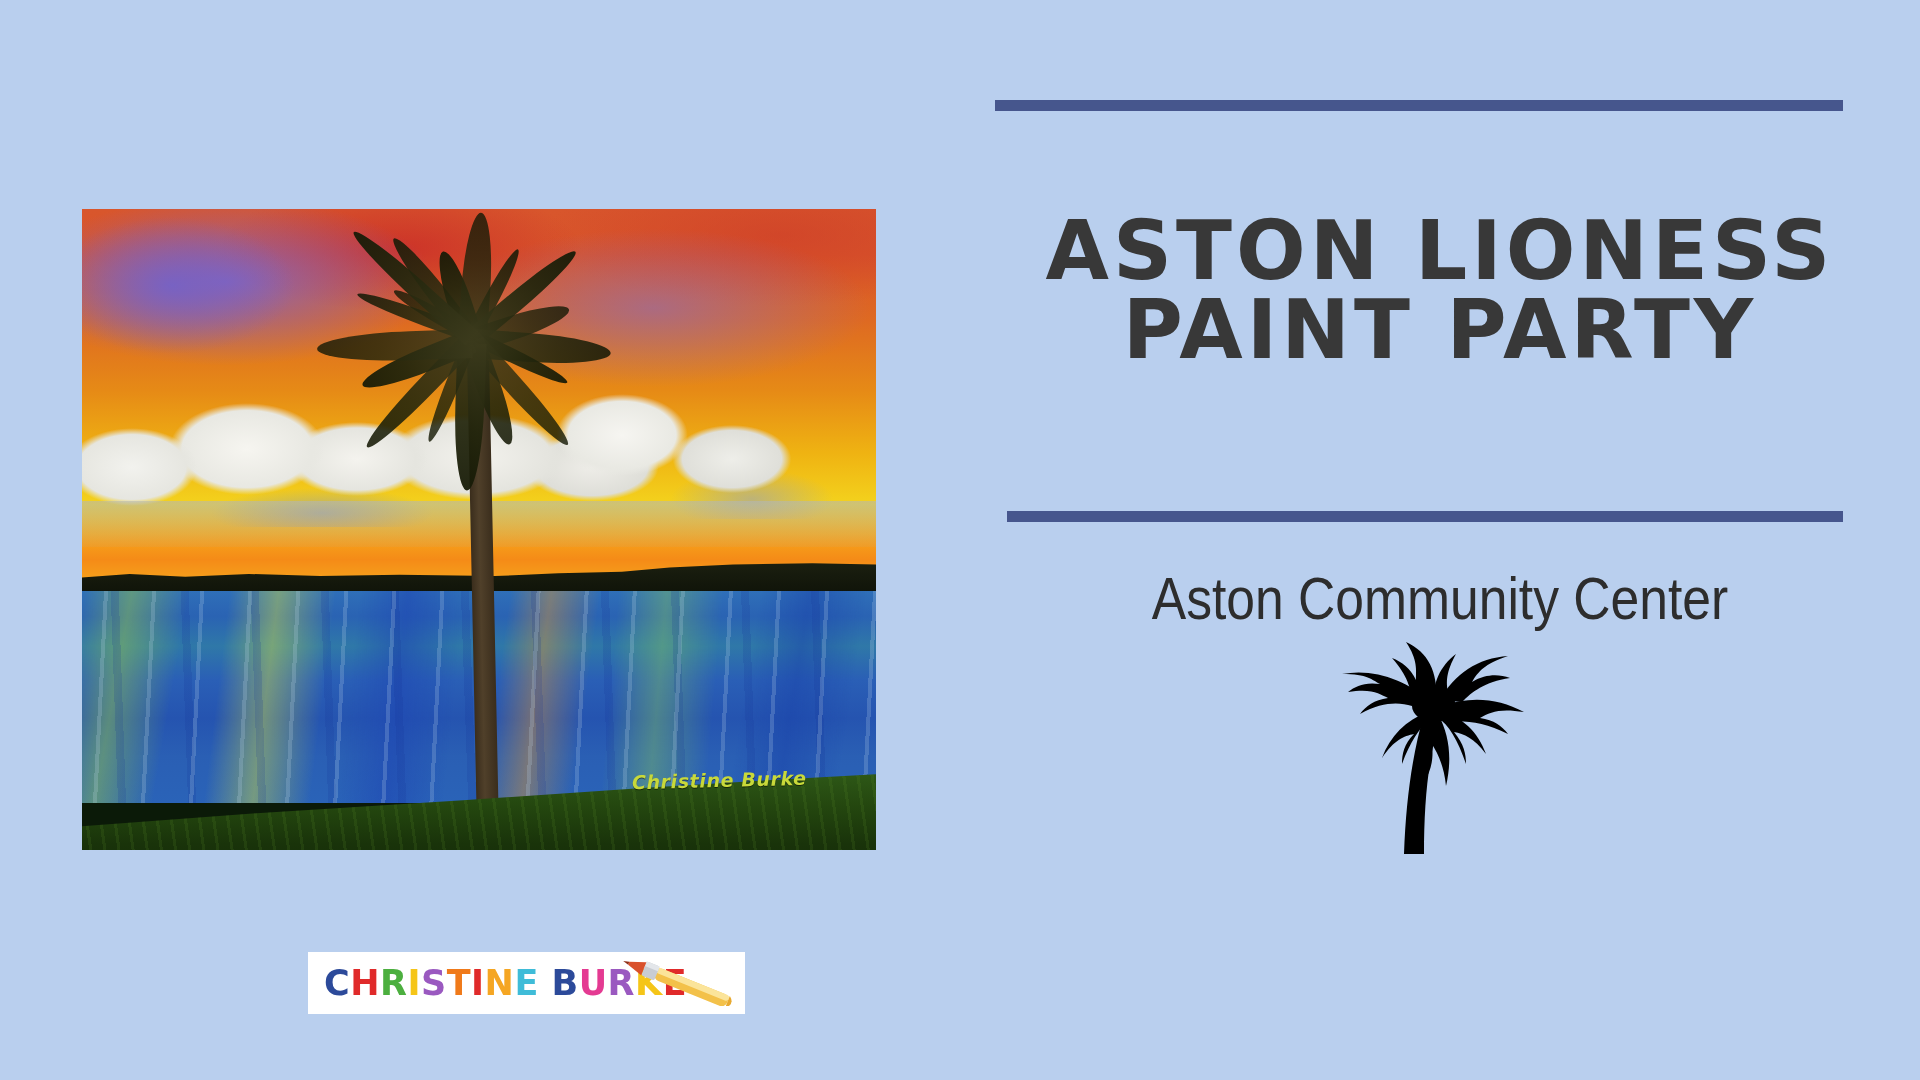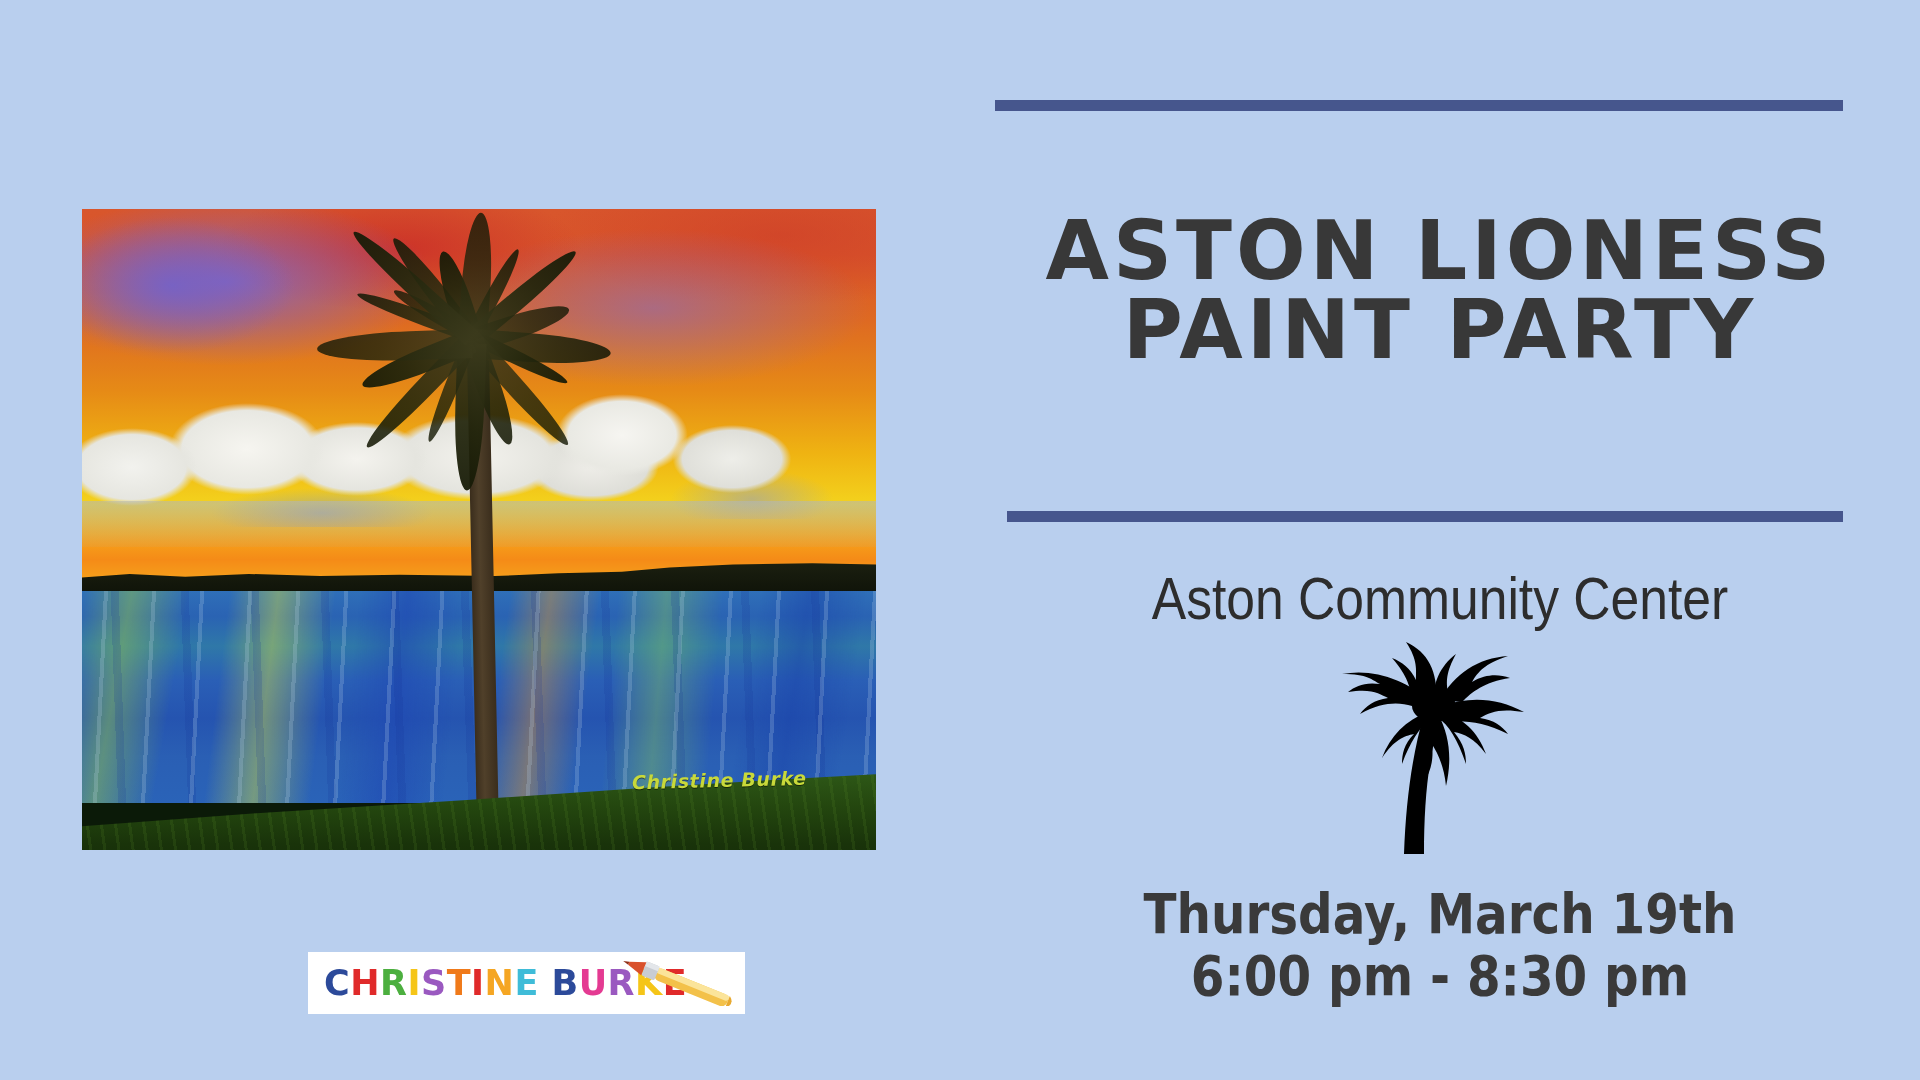--- a/index.html
+++ b/index.html
@@ -284,18 +284,14 @@
       <path d="M108 60 C110 32 100 12 78 2 C90 20 88 30 88 40 C82 28 74 22 64 18 C80 36 82 48 84 58 Z"></path>
       <path d="M112 60 C126 34 150 18 180 16 C156 24 150 32 144 42 C158 34 170 34 182 38 C156 42 144 52 134 62 Z"></path>
       <path d="M114 66 C142 56 170 58 196 72 C172 68 162 72 152 78 C166 80 174 86 180 94 C156 82 136 80 118 82 Z"></path>
       <path d="M110 74 C122 96 124 120 118 146 C116 126 110 114 104 104 C106 122 102 132 96 142 C100 114 100 92 100 78 Z"></path>
       <path d="M100 72 C78 80 62 96 54 118 C66 100 76 96 86 94 C76 104 74 114 74 124 C82 102 92 88 100 80 Z"></path>
       <path d="M106 64 C104 44 112 26 128 14 C118 32 118 42 120 52 C128 38 138 32 148 28 C128 44 118 56 112 66 Z"></path>
       <path d="M112 72 C134 76 150 92 158 114 C146 98 136 94 126 92 C136 104 138 114 138 124 C130 100 120 84 110 78 Z"></path>
     </g>
   </svg>
 
-  <div id="datetime">
-    <span class="line">Thursday, March 19th</span>
-    <span class="line">6:00 pm - 8:30 pm</span>
-  </div>
 
 </div>
 
 </body></html>

